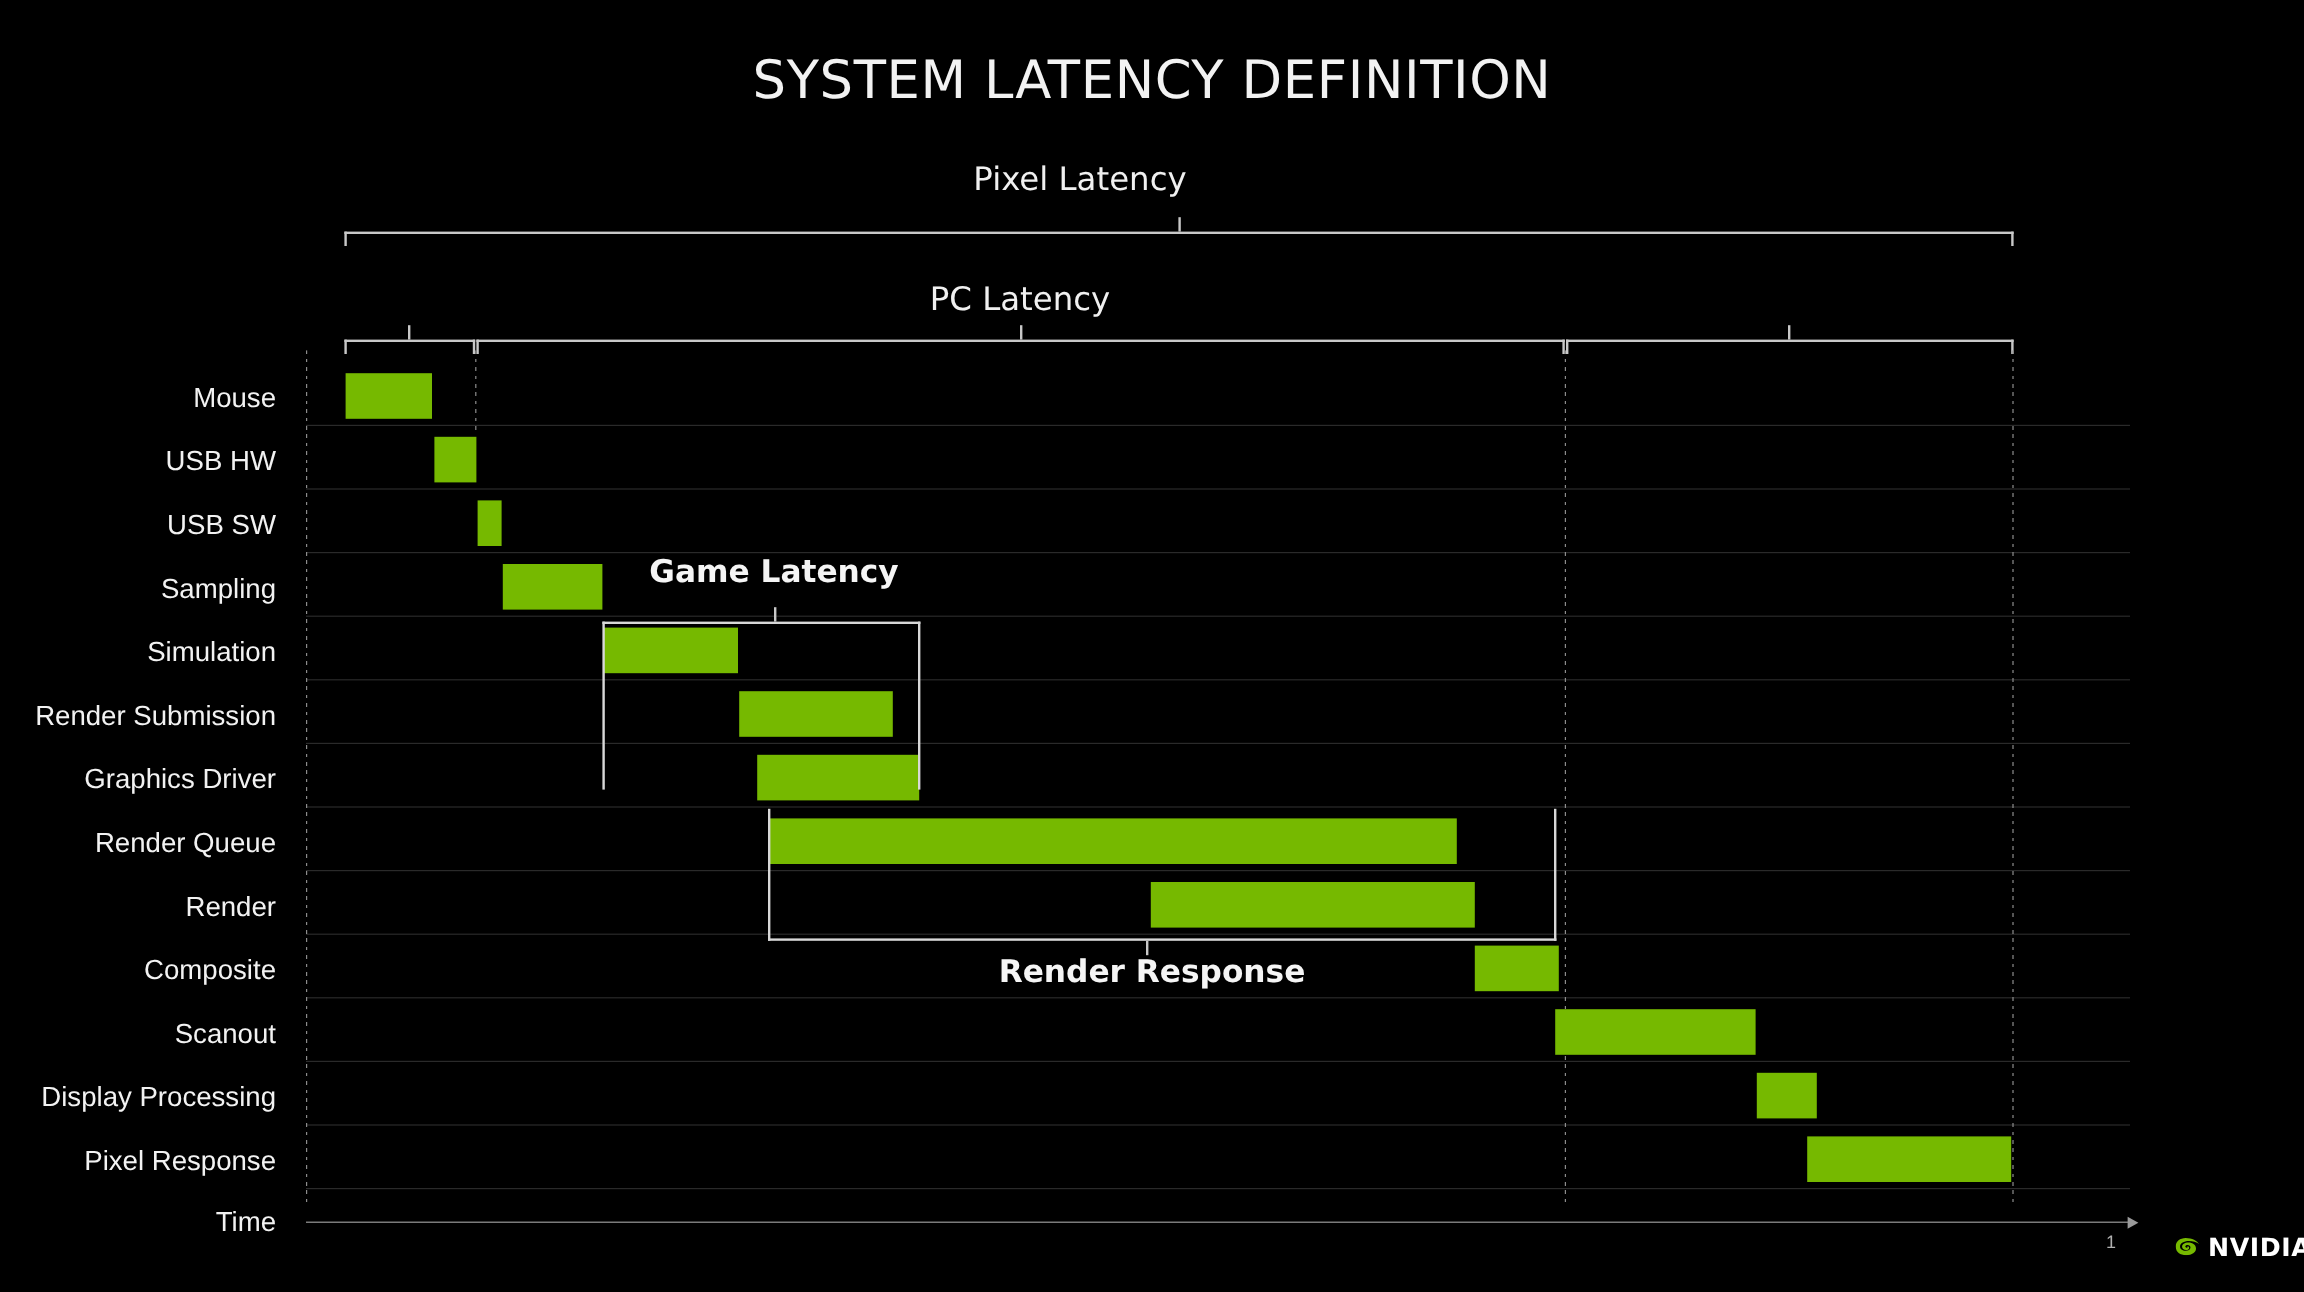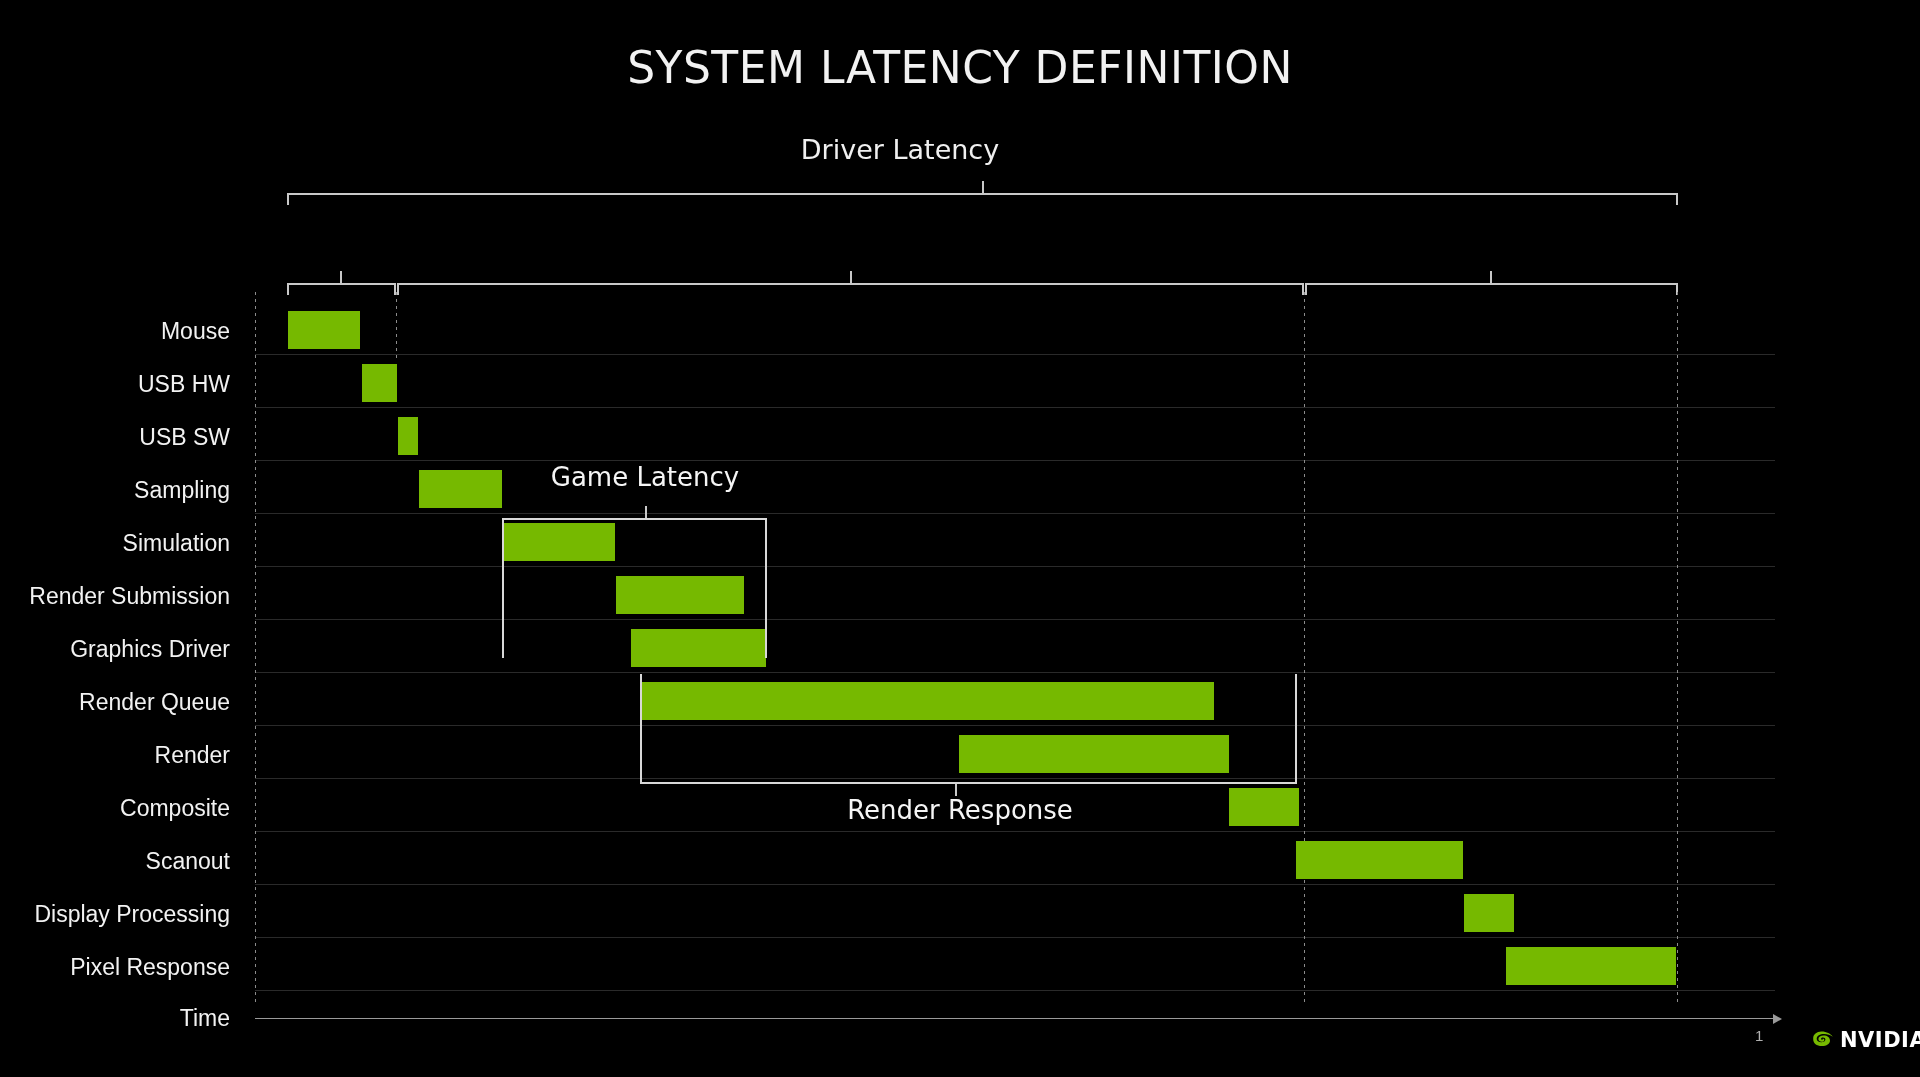--- a/index.html
+++ b/index.html
@@ -40,21 +40,21 @@
     font-size: 27px;
     font-weight: 400;
     color: #f0f0f0;
     white-space: nowrap;
     font-family: "DejaVu Sans", sans-serif;
     text-align: center;
   }
   .sub-label {
     position: absolute;
     font-size: 26px;
-    font-weight: 400;
+    font-weight: 700;
     color: #f5f5f5;
     white-space: nowrap;
     font-family: "DejaVu Sans", sans-serif;
     text-align: center;
   }
   
   .bracket {
     position: absolute;
     border-top: 2px solid #c8c8c8;
     border-left: 2px solid #c8c8c8;
@@ -148,24 +148,25 @@
     font-family: "DejaVu Sans", sans-serif;
   }
 </style>
 </head>
 <body>
 
 <div class="slide">
 
   <div class="slide-title">SYSTEM LATENCY DEFINITION</div>
 
-  <div class="group-label" style="left:700px; top:134px; width:400px;">Driver Latency</div>
+  <div class="group-label" style="left:700px; top:134px; width:400px;">Pixel Latency</div>
   <div class="bracket" style="left:287px; top:193px; width:1391px;"></div>
   <div class="bracket-tick" style="left:982px; top:181px;"></div>
 
+  <div class="group-label" style="left:700px; top:234px; width:300px;">PC Latency</div>
 
   <div class="bracket" style="left:287px; top:283px; width:109px;"></div>
   <div class="bracket-tick" style="left:340px; top:271px;"></div>
 
   <div class="bracket" style="left:397px; top:283px; width:907px;"></div>
   <div class="bracket-tick" style="left:850px; top:271px;"></div>
 
   <div class="bracket" style="left:1305px; top:283px; width:373px;"></div>
   <div class="bracket-tick" style="left:1490px; top:271px;"></div>
 

